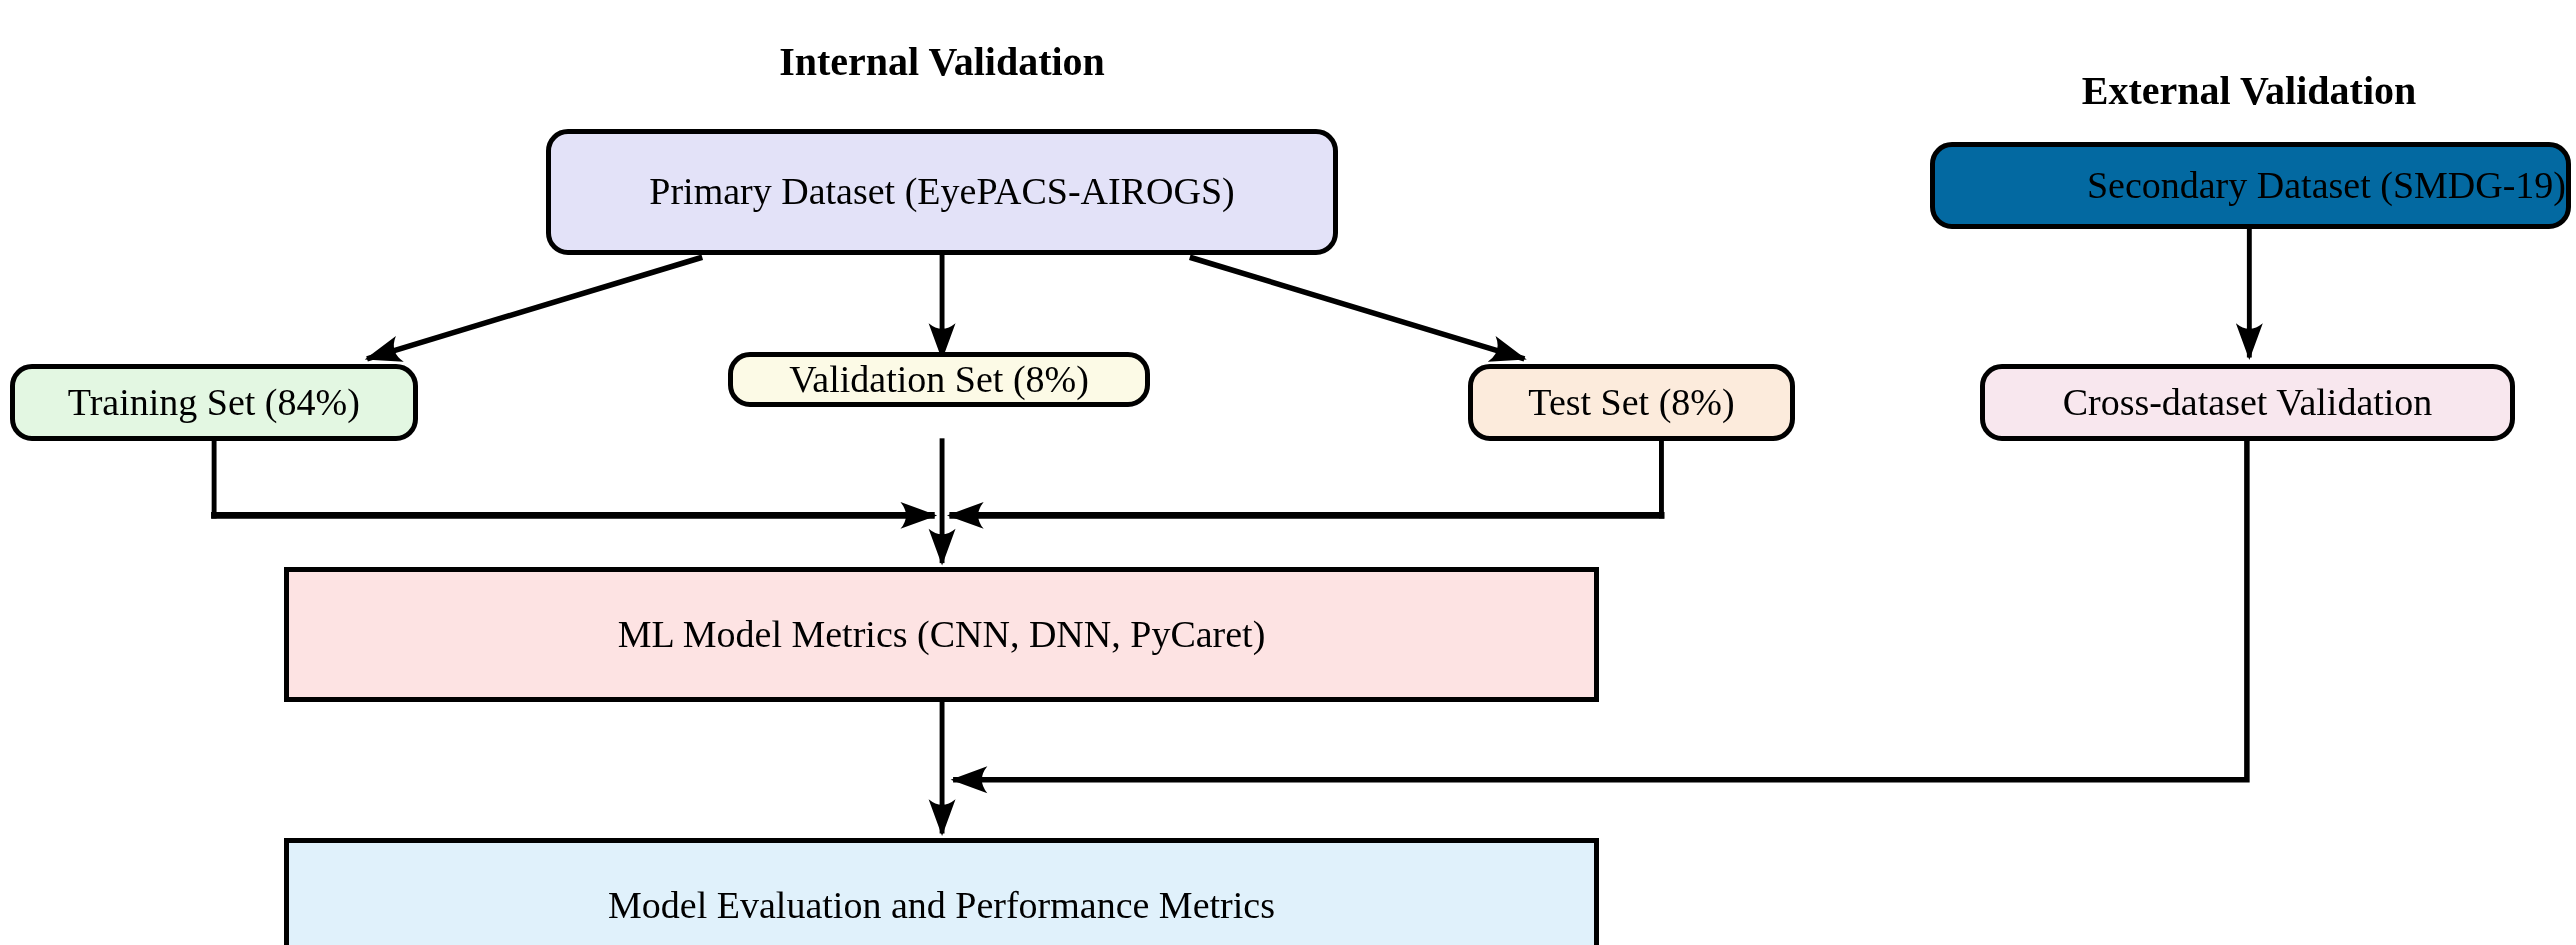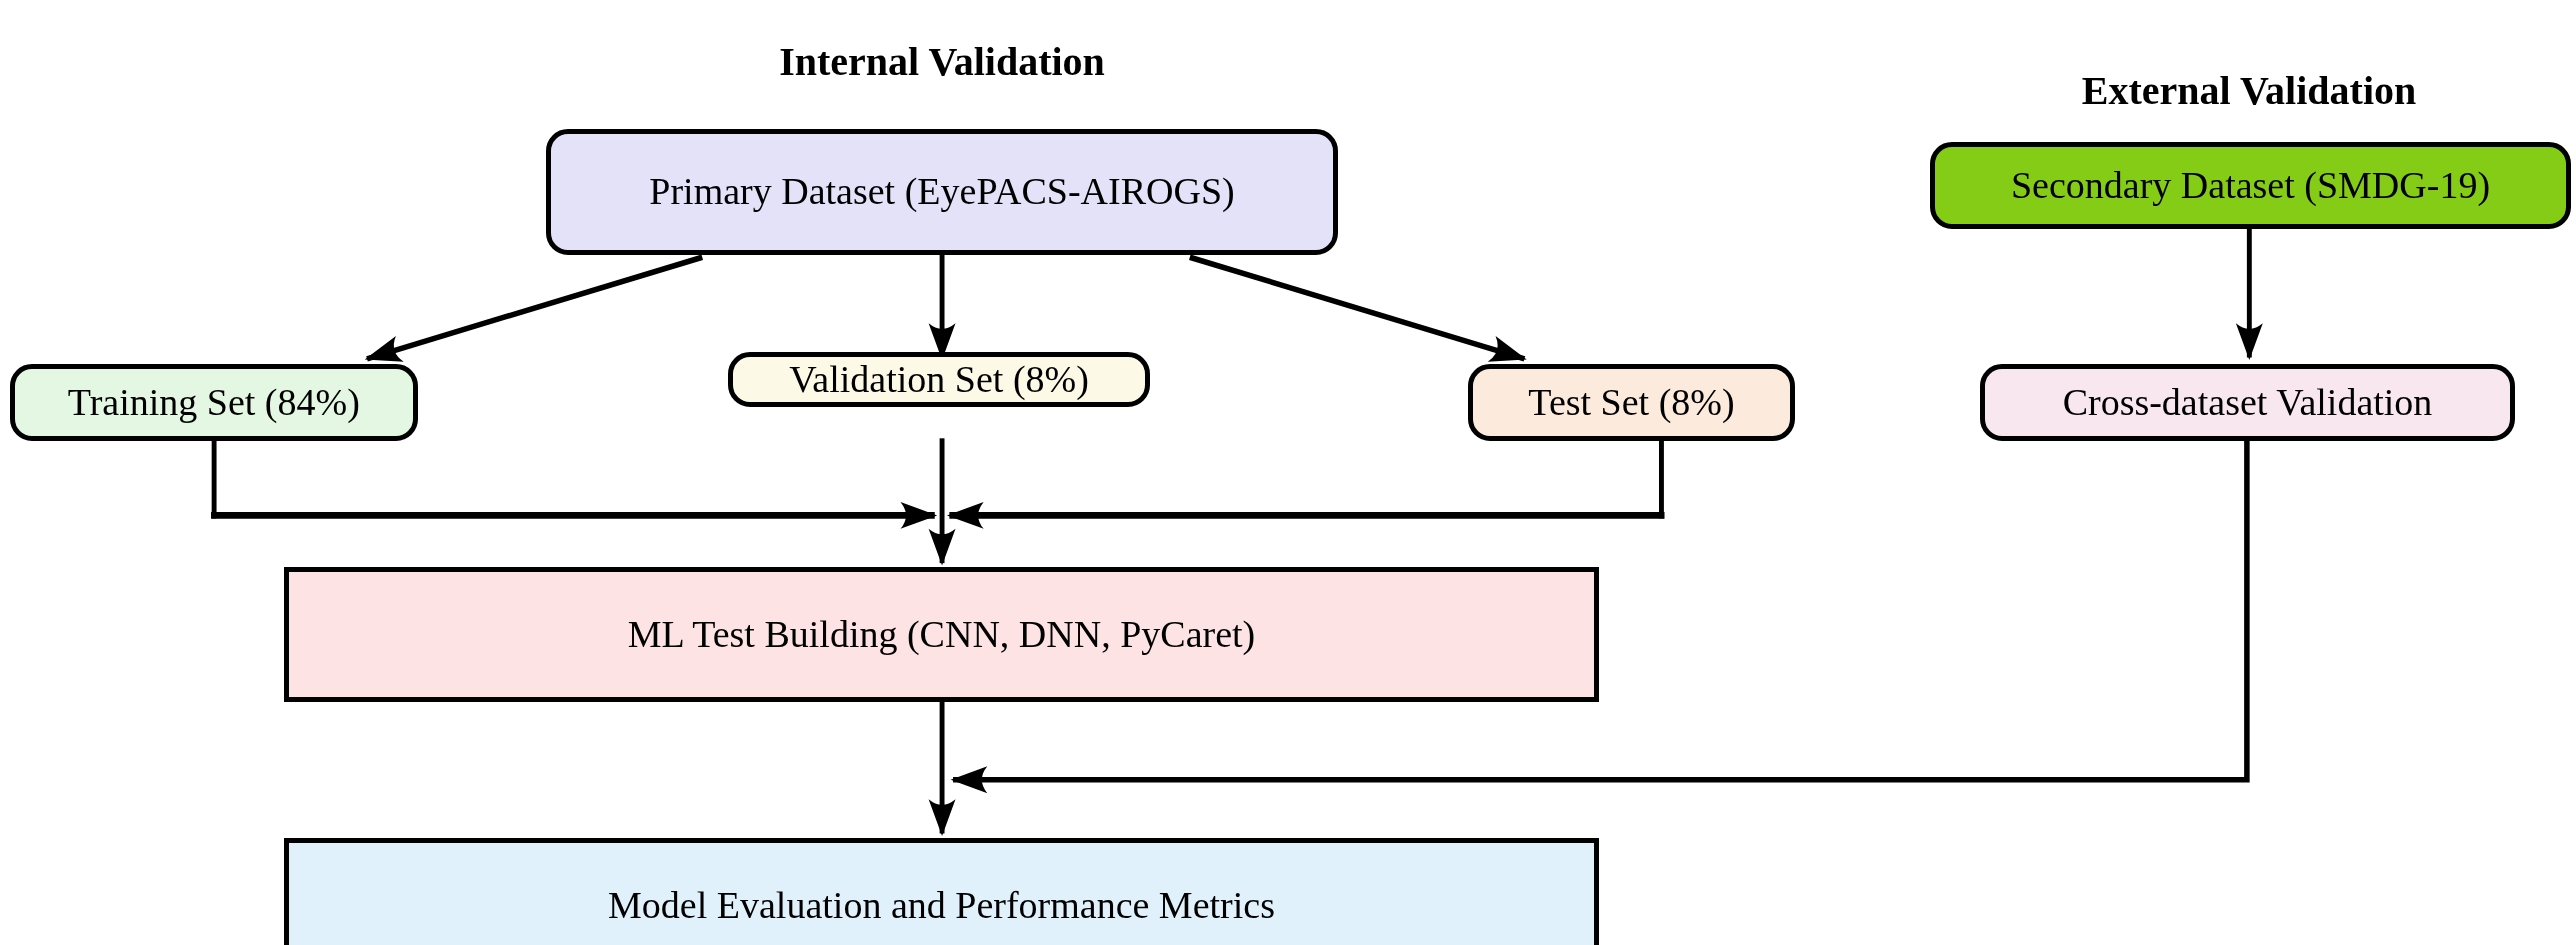--- a/index.html
+++ b/index.html
@@ -81,42 +81,42 @@
 
     <line class="edge" x1="1540" y1="1095" x2="1540" y2="1310" stroke-width="8" marker-end="url(#ah)"></line>
 
     <path class="edge" d="M3673,664 L3673,1222 L1558,1222" stroke-width="9" stroke-linejoin="miter" marker-end="url(#ah)"></path>
   </svg>
 
   <div class="node rounded" id="primary" style="background-color: rgb(227, 226, 248);">
     <span>Primary Dataset (EyePACS-AIROGS)</span>
   </div>
 
-  <div class="node rounded" id="secondary" style="background-color: #84cc16;">
+  <div class="node rounded" id="secondary" style="background-color: #0369a1; justify-content: flex-end;">
     <span>Secondary Dataset (SMDG-19)</span>
   </div>
 
   <div class="node rounded" id="training" style="background-color: rgb(227, 247, 226); justify-content: center;">
     <span>Training Set (84%)</span>
   </div>
 
   <div class="node rounded" id="validation" style="background-color: rgb(252, 250, 230);">
     <span>Validation Set (8%)</span>
   </div>
 
   <div class="node rounded" id="test" style="background-color: rgb(252, 235, 220);">
     <span>Test Set (8%)</span>
   </div>
 
   <div class="node rounded" id="cross" style="background-color: rgb(248, 231, 238);">
     <span>Cross-dataset Validation</span>
   </div>
 
   <div class="node square" id="ml" style="background-color: rgb(253, 227, 227);">
-    <span>ML Test Building (CNN, DNN, PyCaret)</span>
+    <span>ML Model Metrics (CNN, DNN, PyCaret)</span>
   </div>
 
   <div class="node square" id="evaluation" style="background-color: rgb(224, 241, 251);">
     <span>Model Evaluation and Performance Metrics</span>
   </div>
 
 </div>
 
 
 </body></html>

